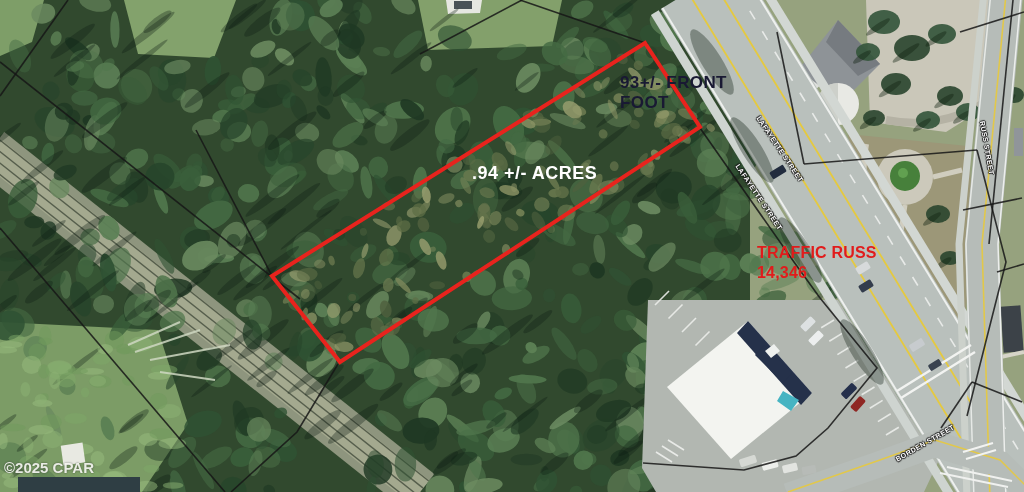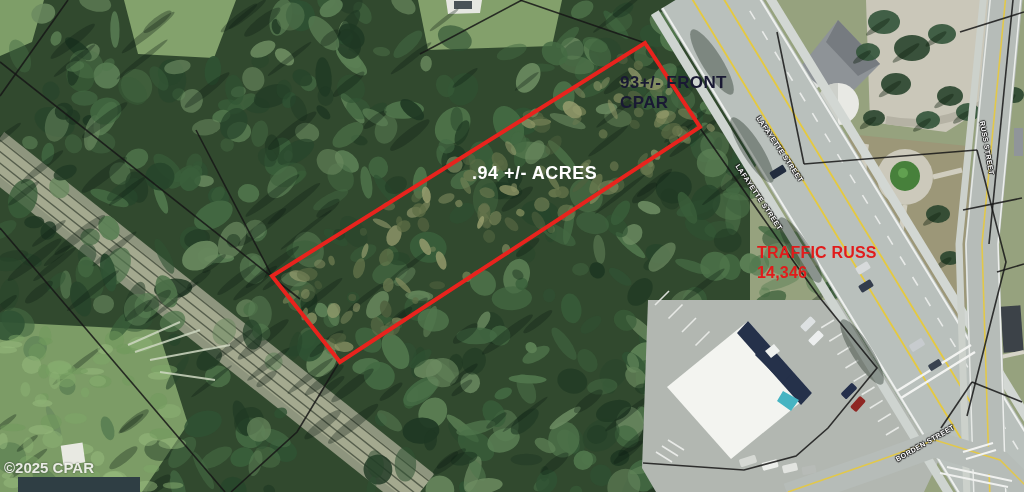--- a/index.html
+++ b/index.html
@@ -1039,21 +1039,21 @@
         <polyline points="972,382 1022,402" fill="none" stroke="#161616" stroke-width="1.6" opacity="0.85"></polyline>
         <polyline points="972,382 941,428" fill="none" stroke="#161616" stroke-width="1.6" opacity="0.85"></polyline>
         <polyline points="1013,0 989,244" fill="none" stroke="#161616" stroke-width="1.6" opacity="0.85"></polyline>
       </g>
 
     <polygon points="645,43 700,127 340,362 272,276" fill="none" stroke="#e8231d" stroke-width="4" stroke-linejoin="miter"></polygon>
   </svg>
 
   <div class="overlay-label lbl-front">
     <div>93+/- FRONT</div>
-    <div>CPAR</div>
+    <div>FOOT</div>
   </div>
   <div class="overlay-label lbl-acres">.94 +/- ACRES</div>
   <div class="overlay-label lbl-traffic">
     <div>TRAFFIC RUSS</div>
     <div>14,346</div>
   </div>
   <div class="overlay-label lbl-watermark">©2025 CPAR</div>
 
   <div class="street-label sl-laf1">LAFAYETTE STREET</div>
   <div class="street-label sl-laf2">LAFAYETTE STREET</div>

